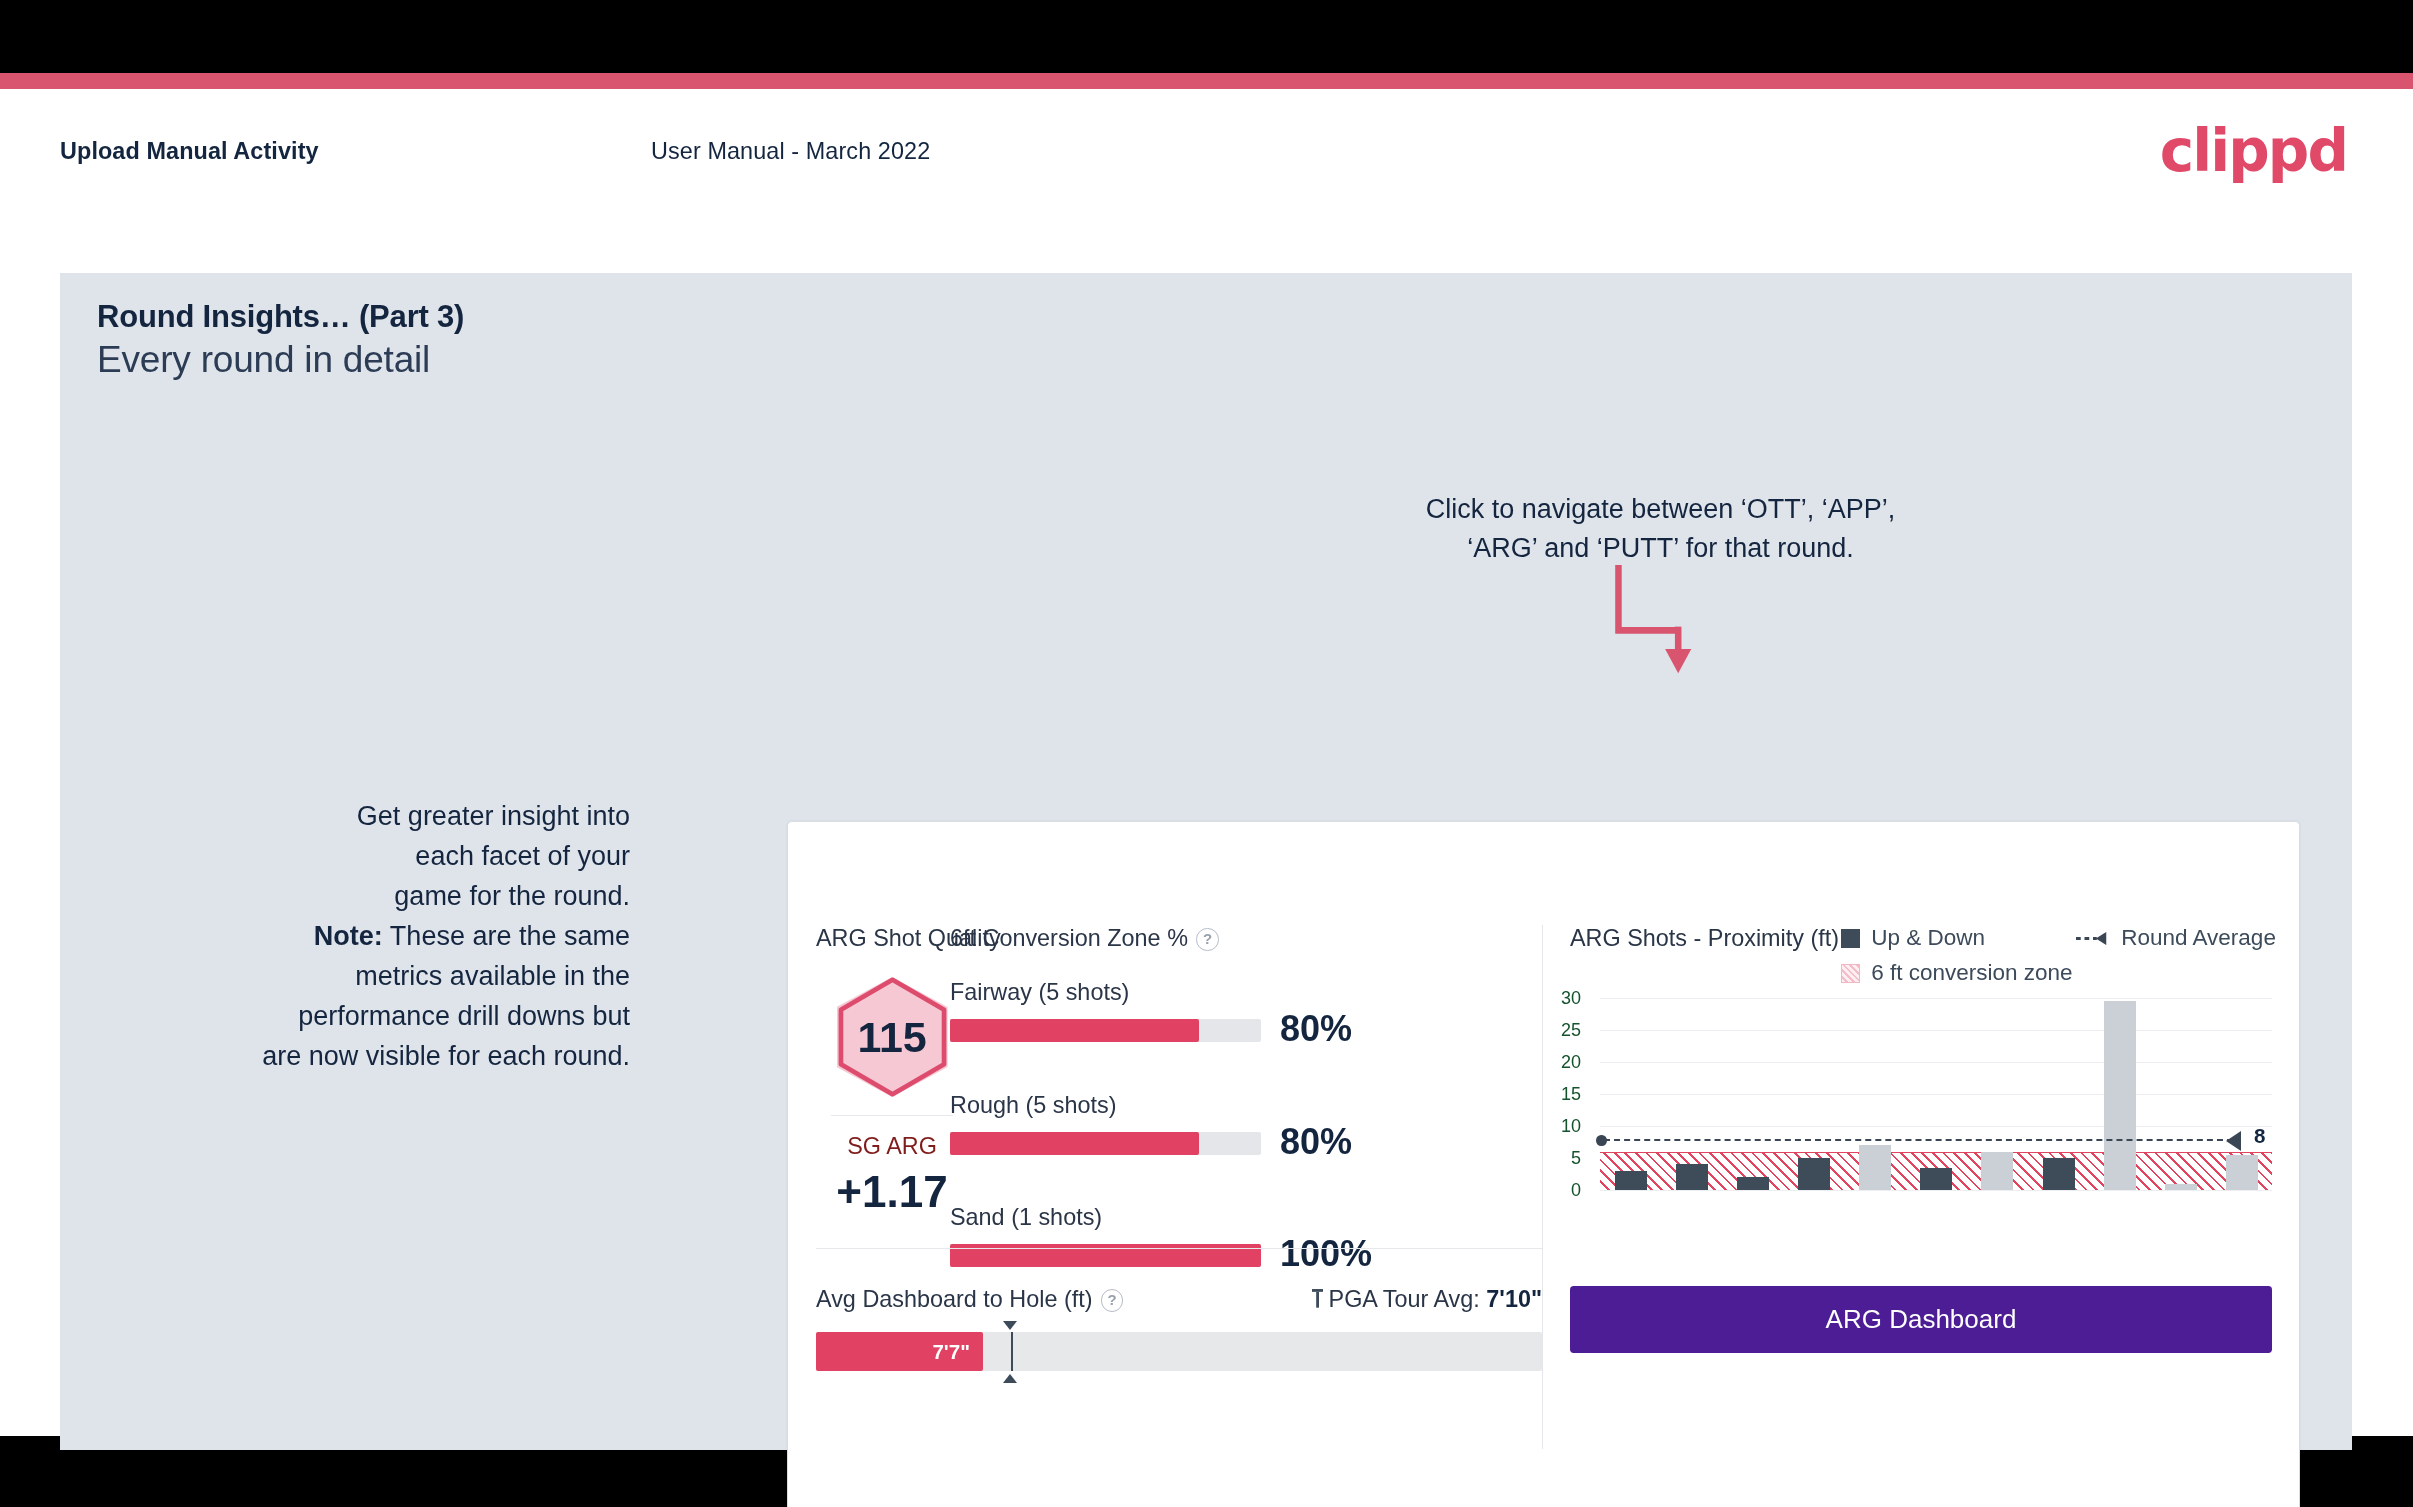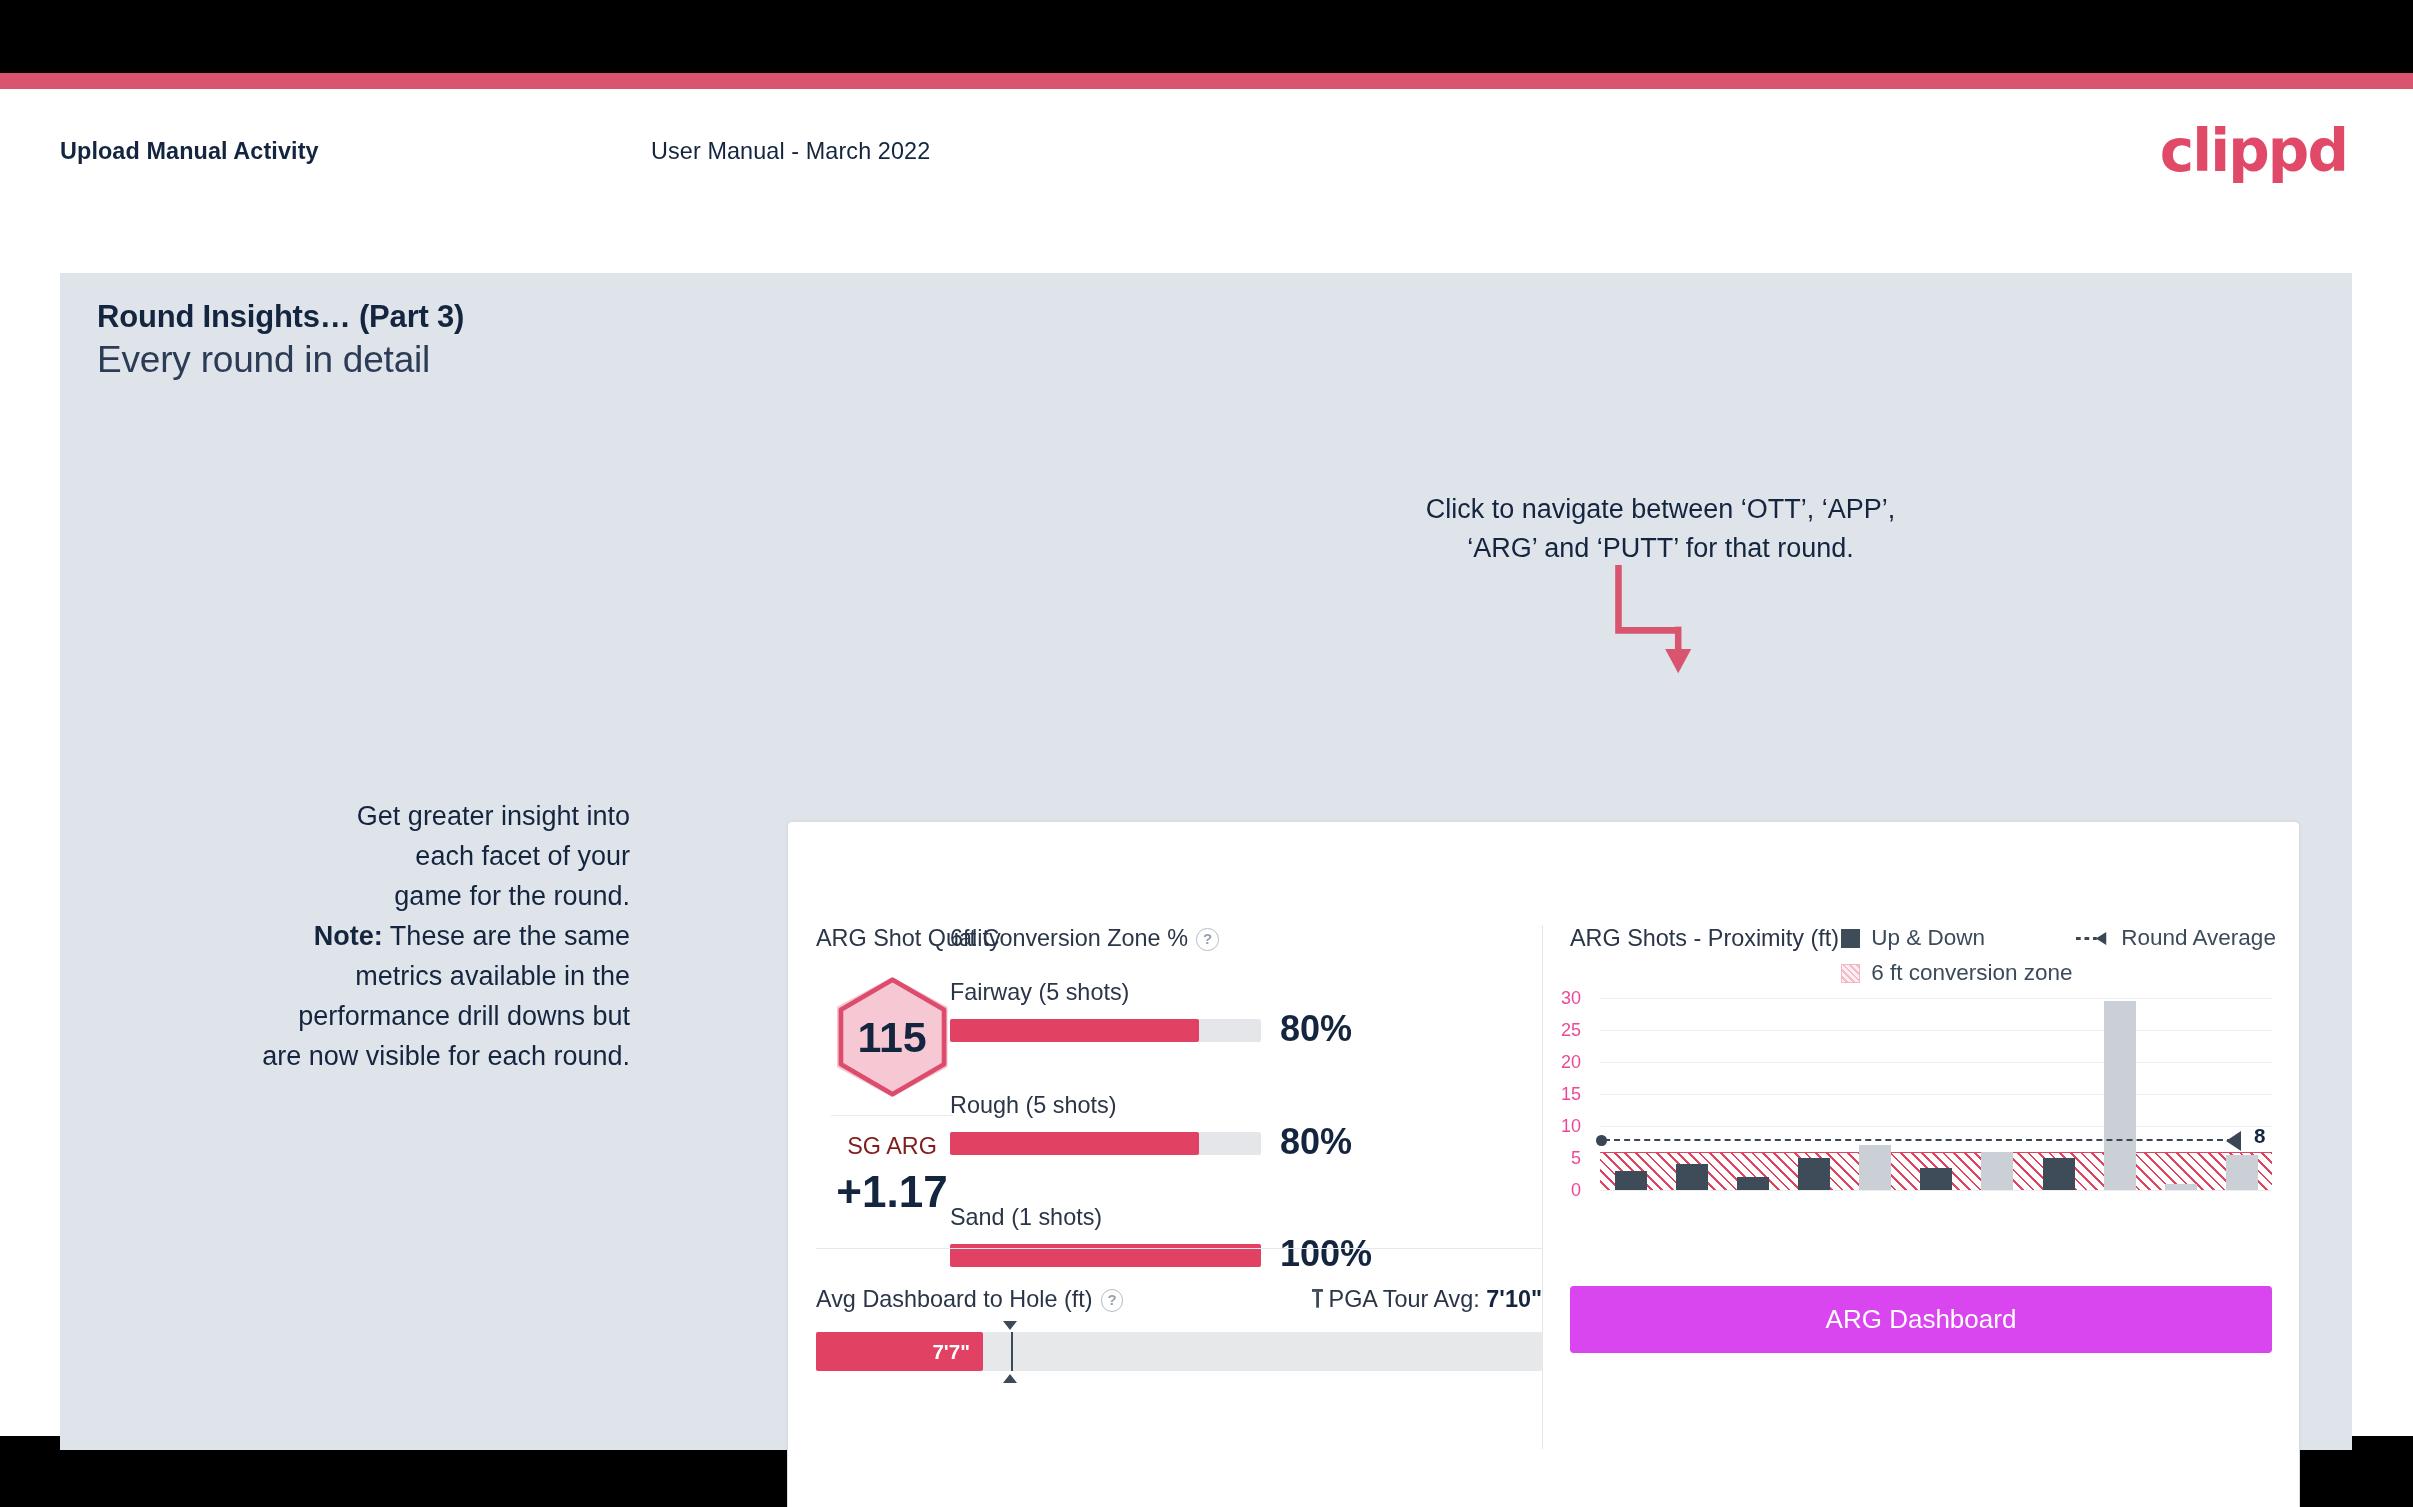--- a/index.html
+++ b/index.html
@@ -185,21 +185,21 @@
   }
   .sw-dash { width:34px; height:19px; display:inline-block; position:relative; }
 
   
   #chart { position:absolute; left:0; top:73px; width:702px; height:215px; }
   #chart-plot {
     position:absolute; left:30px; top:0; width:672px; height:192px;
   }
   .gridline { position:absolute; left:0; width:672px; height:0.9px; background:#eceef1; }
   .ytick {
-    position:absolute; right:691px; font-size:18px; color:#ec4899;
+    position:absolute; right:691px; font-size:18px; color:#14532d;
     transform:translateY(-50%); white-space:nowrap;
   }
   #zone-band {
     position:absolute; left:0; width:672px;
     background: repeating-linear-gradient(45deg, #ffffff 0 5.6px, #e0445f 5.6px 7.5px);
     border-top:1.9px solid #e0445f;
   }
   #avg-line { position:absolute; left:0; width:672px; height:1.9px; }
   #avg-dot {
     position:absolute; left:-3.7px; top:-3.7px; width:10.3px; height:10.3px;
@@ -215,21 +215,21 @@
     border-right:15px solid #3a4654;
   }
   #avg-val {
     position:absolute; left:654px; top:-15px; font-size:20.6px; font-weight:700; color:#14253f;
   }
   .bar { position:absolute; bottom:0; }
   #axis-base { position:absolute; left:0; bottom:0; width:672px; height:1.9px; background:#d8dbe0; }
 
   #arg-dash-btn {
     position:absolute; left:782px; top:464px; width:702px; height:67px;
-    background:#d946ef; color:#ffffff; border:none; border-radius:3.7px;
+    background:#4c1d95; color:#ffffff; border:none; border-radius:3.7px;
     font-family:"Liberation Sans", sans-serif; font-size:26px; cursor:pointer;
     display:flex; align-items:center; justify-content:center;
   }
 </style>
 </head>
 <body>
 
 <div id="letterbox-top"></div>
 <div id="brand-strip"></div>
 <div id="letterbox-bottom"></div>

